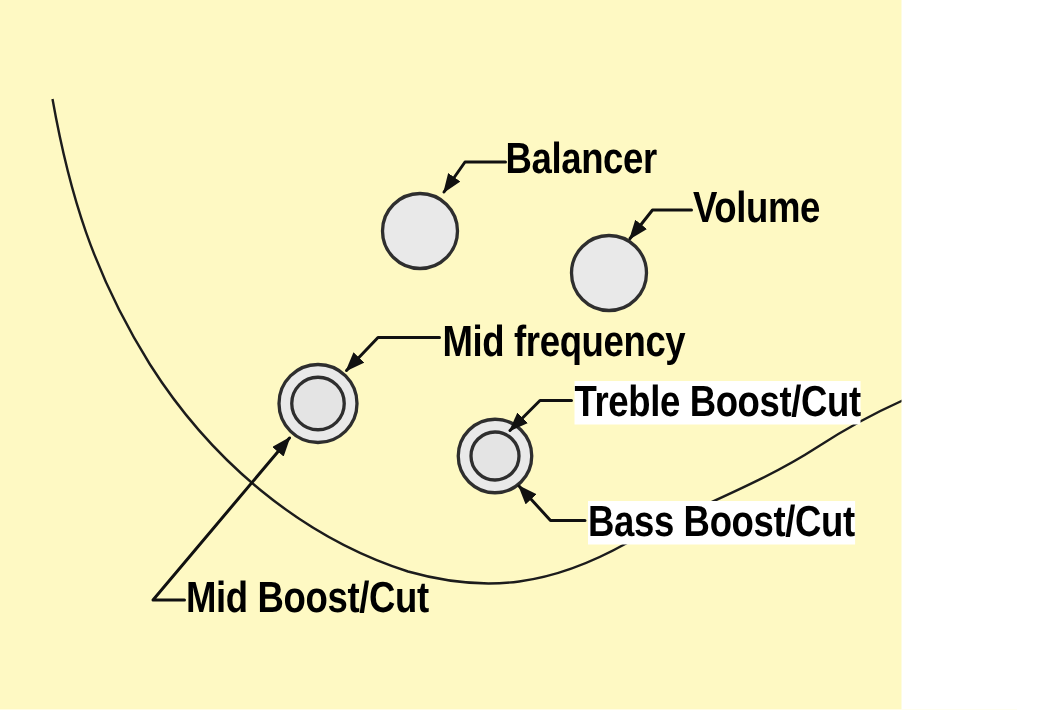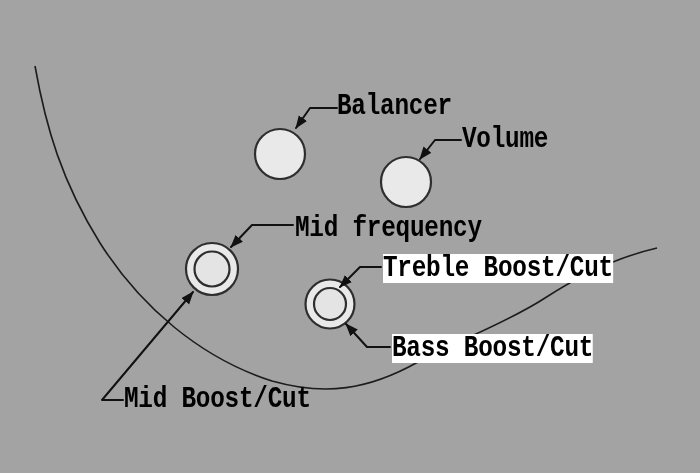--- a/index.html
+++ b/index.html
@@ -2,25 +2,25 @@
 <html><head>
 <meta charset="utf-8">
 <style>
   html, body {
     margin: 0;
     padding: 0;
     background: #ffffff;
   }
   #stage {
     position: relative;
-    width: 700px;
+    width: 601px;
     height: 473px;
-    background: #a3a3a3;
+    background: #fef9c3;
     overflow: hidden;
-    font-family: Liberation Mono, monospace;
+    font-family: Liberation Sans, sans-serif;
   }
   #art {
     position: absolute;
     left: 0;
     top: 0;
   }
   .outline {
     fill: none;
     stroke: #1c1c1c;
     stroke-width: 1.6;

